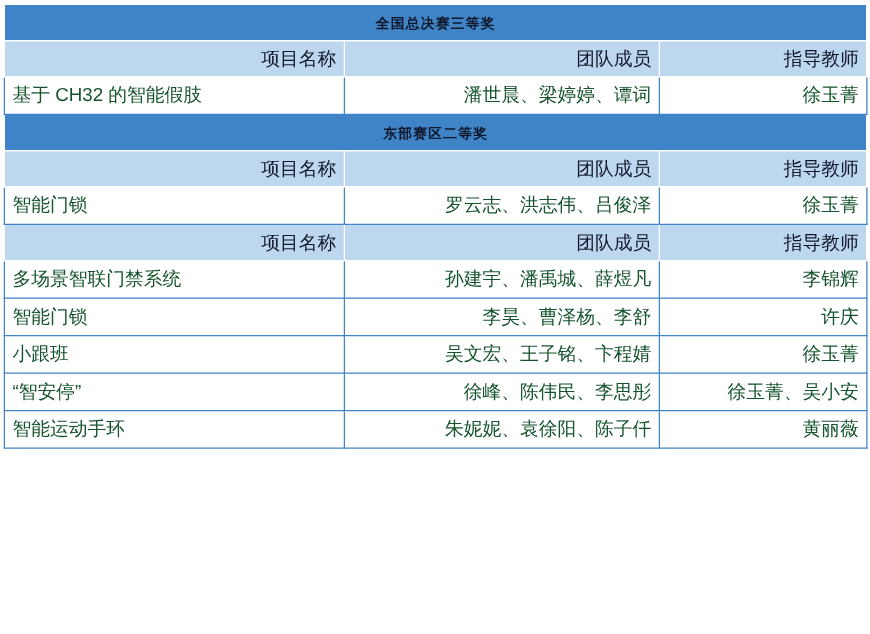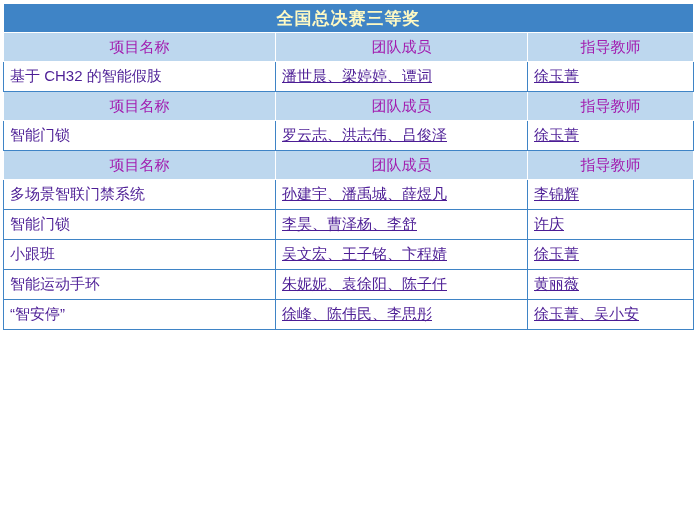--- a/index.html
+++ b/index.html
@@ -21,57 +21,56 @@
   }
   table.award-table {
     border-collapse: collapse;
     width: 690px;
     table-layout: fixed;
   }
   table.award-table td {
     border: 1px solid #ffffff;
     height: 30px;
     font-size: 15px;
-    color: #4c1d95;
+    color: #14532d;
     padding: 0 6px;
     box-sizing: border-box;
     white-space: nowrap;
     overflow: hidden;
   }
   
   col.c1 { width: 272px; }
   col.c2 { width: 252px; }
   col.c3 { width: 166px; }
 
   tr.section-row td {
     background: #3f84c6;
-    color: #fef9c3;
+    color: #0f172a;
     font-weight: bold;
     text-align: center;
-    font-size: 17px;
+    font-size: 11px;
     letter-spacing: 1px;
     height: 29px;
   }
   tr.header-row td {
     background: #bdd7ee;
-    color: #a21caf;
-    text-align: center;
+    color: #0f172a;
+    text-align: right;
     font-weight: normal;
     height: 29px;
   }
   tr.data-row td {
     background: #ffffff;
   }
   tr.data-row td.col-name {
     text-align: left;
   }
   tr.data-row td.col-members,
   tr.data-row td.col-teacher {
-    text-align: left;
-    text-decoration: underline;
+    text-align: right;
   }
   tr.data-row td.col-name,
   tr.data-row td.col-members,
   tr.data-row td.col-teacher {
     border-top: 1px solid #3f84c6;
     border-bottom: 1px solid #3f84c6;
     border-left: 1px solid #3f84c6;
     border-right: 1px solid #3f84c6;
   }
   tr.header-row td {
@@ -98,20 +97,23 @@
         <tr class="header-row">
           <td>项目名称</td>
           <td>团队成员</td>
           <td>指导教师</td>
         </tr>
         <tr class="data-row">
           <td class="col-name">基于 CH32 的智能假肢</td>
           <td class="col-members">潘世晨、梁婷婷、谭词</td>
           <td class="col-teacher">徐玉菁</td>
         </tr>
+        <tr class="section-row">
+          <td colspan="3">东部赛区二等奖</td>
+        </tr>
         <tr class="header-row">
           <td>项目名称</td>
           <td>团队成员</td>
           <td>指导教师</td>
         </tr>
         <tr class="data-row">
           <td class="col-name">智能门锁</td>
           <td class="col-members">罗云志、洪志伟、吕俊泽</td>
           <td class="col-teacher">徐玉菁</td>
         </tr>
@@ -129,24 +131,24 @@
           <td class="col-name">智能门锁</td>
           <td class="col-members">李昊、曹泽杨、李舒</td>
           <td class="col-teacher">许庆</td>
         </tr>
         <tr class="data-row">
           <td class="col-name">小跟班</td>
           <td class="col-members">吴文宏、王子铭、卞程婧</td>
           <td class="col-teacher">徐玉菁</td>
         </tr>
         <tr class="data-row">
+          <td class="col-name">“智安停”</td>
+          <td class="col-members">徐峰、陈伟民、李思彤</td>
+          <td class="col-teacher">徐玉菁、吴小安</td>
+        </tr>
+        <tr class="data-row">
           <td class="col-name">智能运动手环</td>
           <td class="col-members">朱妮妮、袁徐阳、陈子仟</td>
           <td class="col-teacher">黄丽薇</td>
-        </tr>
-        <tr class="data-row">
-          <td class="col-name">“智安停”</td>
-          <td class="col-members">徐峰、陈伟民、李思彤</td>
-          <td class="col-teacher">徐玉菁、吴小安</td>
         </tr>
       </tbody>
   </table>
 </div>
 
 </body></html>

